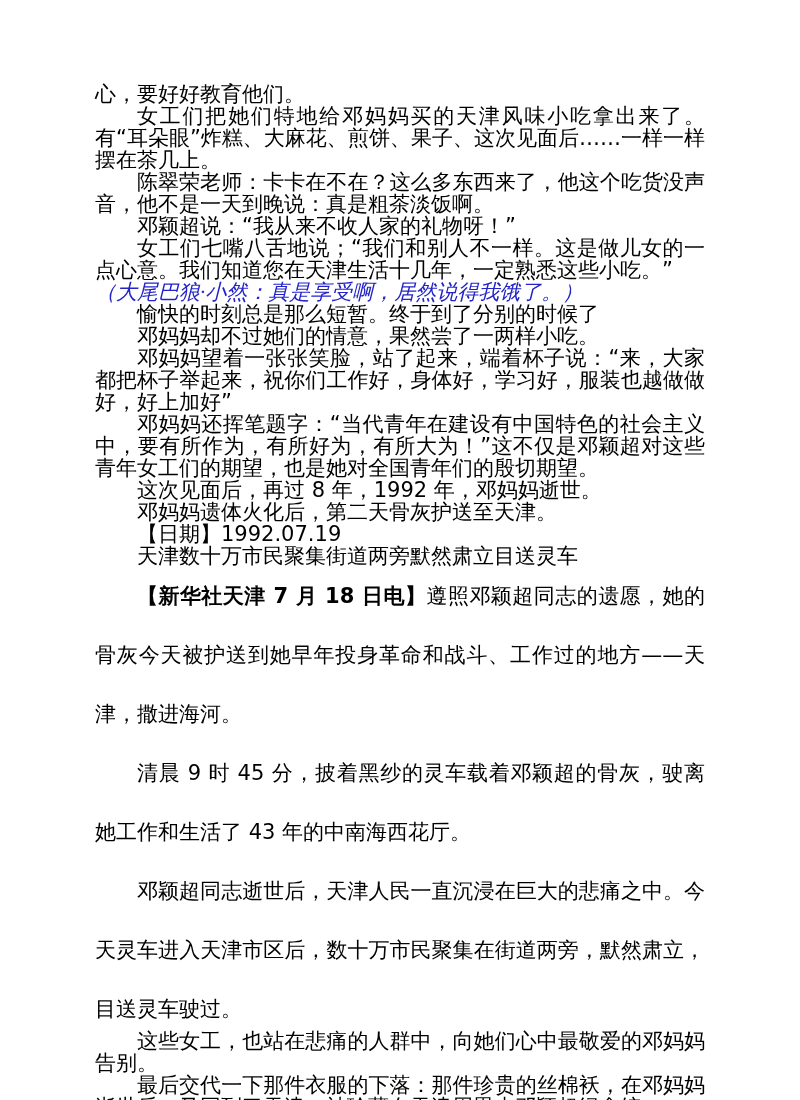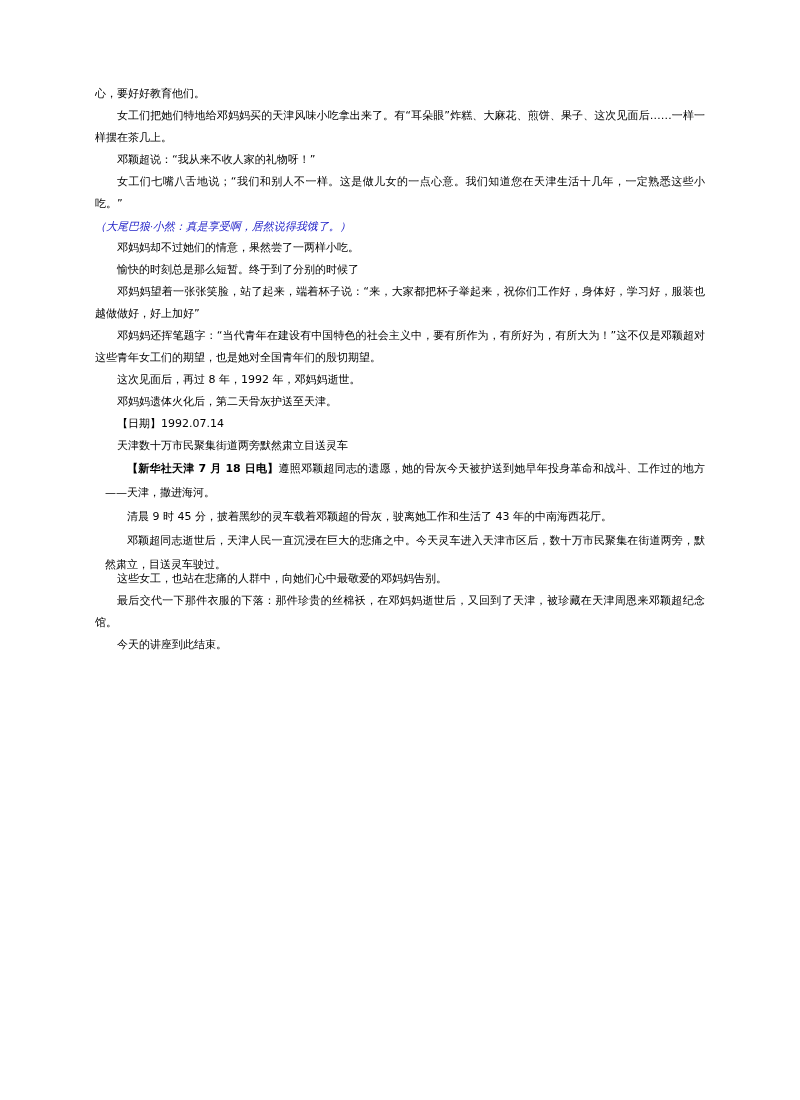--- a/index.html
+++ b/index.html
@@ -18,57 +18,57 @@
     width: 800px;
     height: 1100px;
     padding: 83px 95px 0 95px;
     background: var(--page-bg, #ffffff);
     color: var(--text-color, #000000);
     overflow: hidden;
   }
   section { display: block; }
   p {
     margin: 0;
-    font-size: 11px;
+    font-size: 21px;
     line-height: 22px;
     text-indent: 2em;
     text-align: justify;
     letter-spacing: 0;
     word-break: normal;
   }
   p.no-indent { text-indent: 0; }
   p.annotation {
     color: var(--annotation-color, #2323c8);
     font-style: italic;
     font-family: Liberation Serif, serif;
   }
   .section-news p {
-    line-height: 24px;
-    margin-left: 10px;
+    line-height: 59px;
   }
   .section-news b { font-weight: bold; }
   .section-closing { margin-top: -9px; }
 </style>
 </head>
 <body>
 
 <div class="page">
   <section class="section-story" id="sec-story">
       <p class="no-indent">心，要好好教育他们。</p>
       <p>女工们把她们特地给邓妈妈买的天津风味小吃拿出来了。有“耳朵眼”炸糕、大麻花、煎饼、果子、这次见面后……一样一样摆在茶几上。</p>
+      <p>陈翠荣老师：卡卡在不在？这么多东西来了，他这个吃货没声音，他不是一天到晚说：真是粗茶淡饭啊。</p>
       <p>邓颖超说：“我从来不收人家的礼物呀！”</p>
       <p>女工们七嘴八舌地说；“我们和别人不一样。这是做儿女的一点心意。我们知道您在天津生活十几年，一定熟悉这些小吃。”</p>
       <p class="no-indent annotation">（大尾巴狼·小然：真是享受啊，居然说得我饿了。）</p>
+      <p>愉快的时刻总是那么短暂。终于到了分别的时候了</p>
       <p>邓妈妈却不过她们的情意，果然尝了一两样小吃。</p>
-      <p>愉快的时刻总是那么短暂。终于到了分别的时候了</p>
       <p>邓妈妈望着一张张笑脸，站了起来，端着杯子说：“来，大家都把杯子举起来，祝你们工作好，身体好，学习好，服装也越做做好，好上加好”</p>
       <p>邓妈妈还挥笔题字：“当代青年在建设有中国特色的社会主义中，要有所作为，有所好为，有所大为！”这不仅是邓颖超对这些青年女工们的期望，也是她对全国青年们的殷切期望。</p>
       <p>这次见面后，再过 8 年，1992 年，邓妈妈逝世。</p>
       <p>邓妈妈遗体火化后，第二天骨灰护送至天津。</p>
-      <p>【日期】1992.07.14</p>
+      <p>【日期】1992.07.19</p>
       <p>天津数十万市民聚集街道两旁默然肃立目送灵车</p>
     </section>
   <section class="section-news" id="sec-news">
       <p><b>【新华社天津 7 月 18 日电】</b>遵照邓颖超同志的遗愿，她的骨灰今天被护送到她早年投身革命和战斗、工作过的地方——天津，撒进海河。</p>
       <p>清晨 9 时 45 分，披着黑纱的灵车载着邓颖超的骨灰，驶离她工作和生活了 43 年的中南海西花厅。</p>
       <p>邓颖超同志逝世后，天津人民一直沉浸在巨大的悲痛之中。今天灵车进入天津市区后，数十万市民聚集在街道两旁，默然肃立，目送灵车驶过。</p>
     </section>
   <section class="section-closing" id="sec-closing">
       <p>这些女工，也站在悲痛的人群中，向她们心中最敬爱的邓妈妈告别。</p>
       <p>最后交代一下那件衣服的下落：那件珍贵的丝棉袄，在邓妈妈逝世后，又回到了天津，被珍藏在天津周恩来邓颖超纪念馆。</p>

